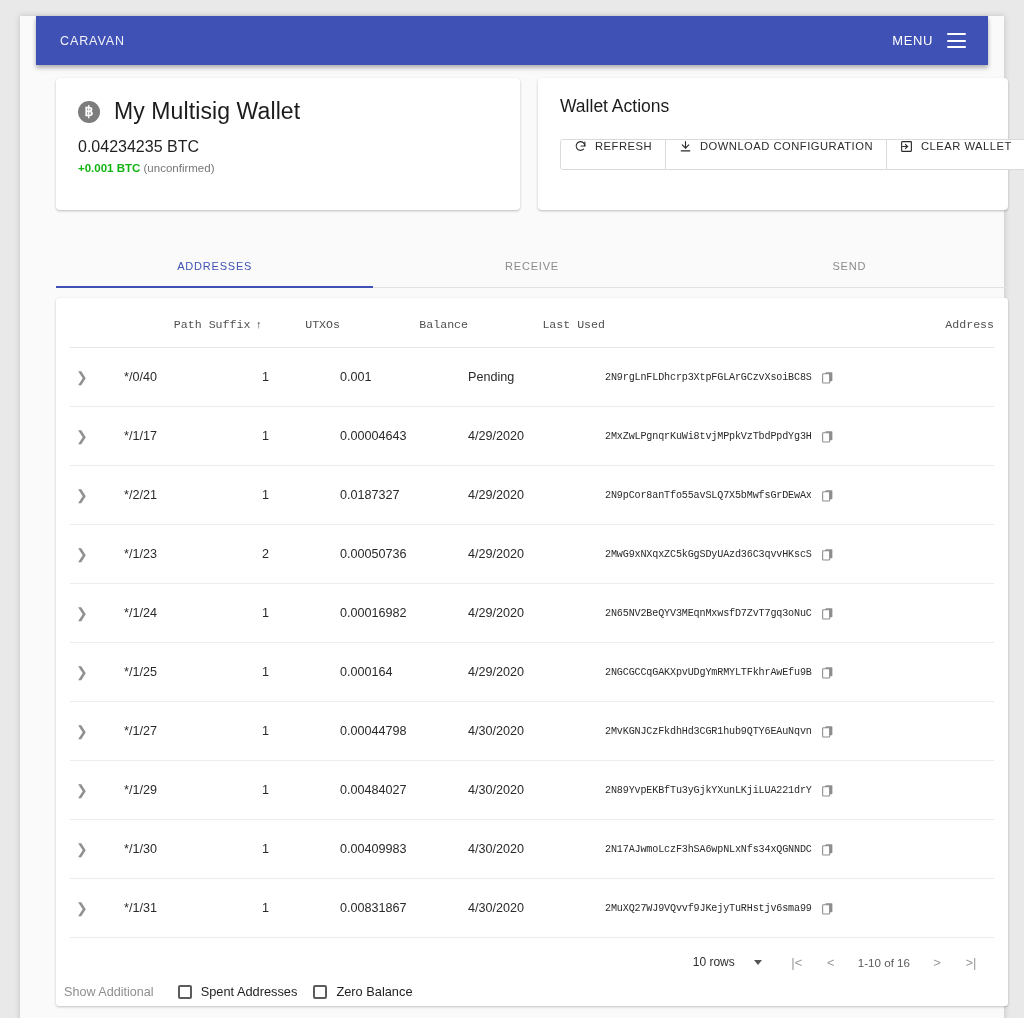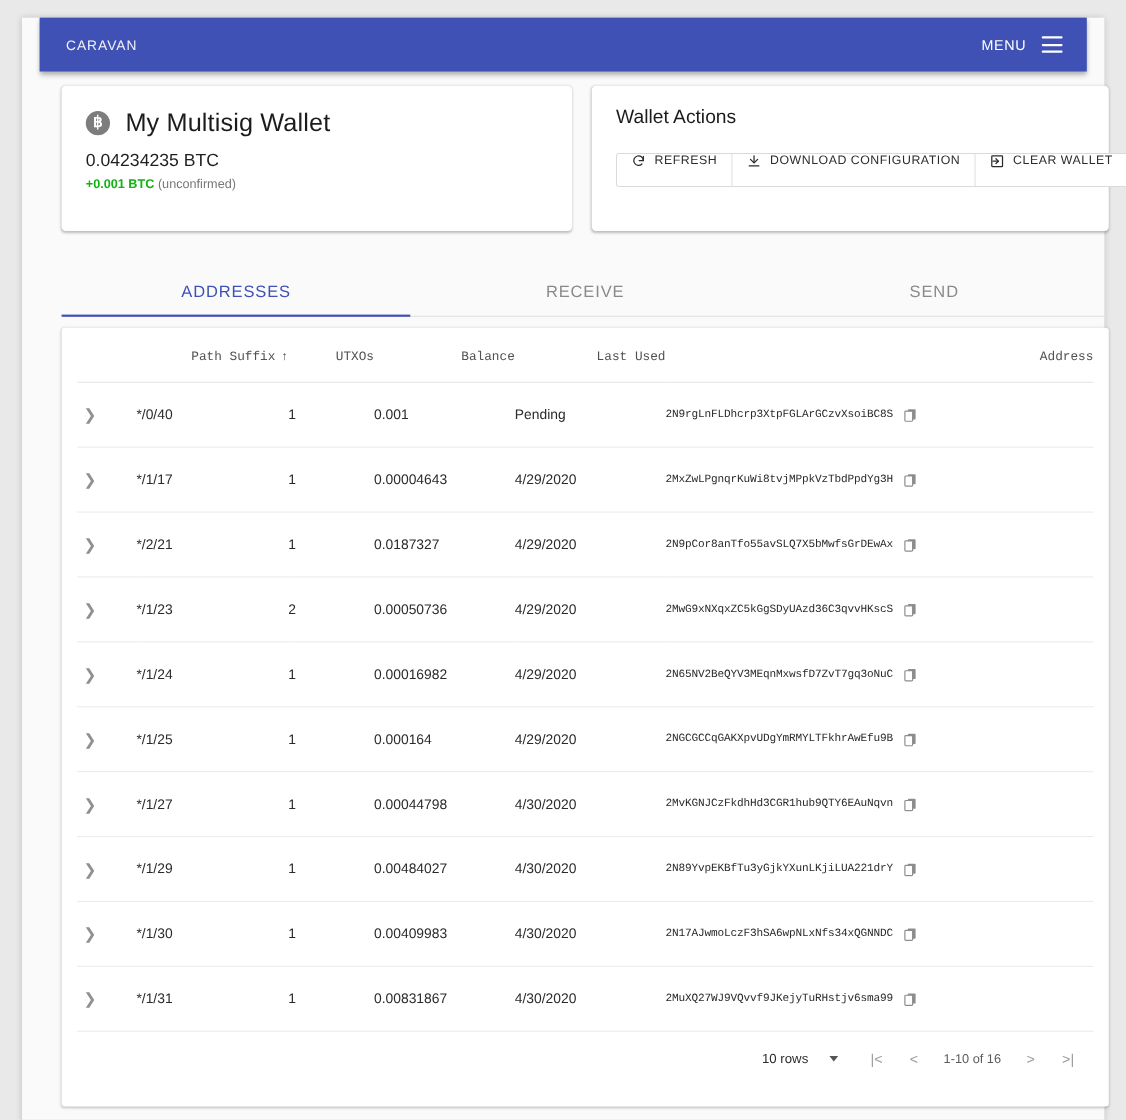--- a/index.html
+++ b/index.html
@@ -120,21 +120,21 @@
   
   .tabs {
     position: absolute; left: 36px; top: 228px;
     width: 952px; height: 44px;
     display: flex;
     border-bottom: 1px solid #e2e2e2;
   }
   .tab {
     flex: 1;
     display: flex; align-items: center; justify-content: center;
-    font-size: 15px; letter-spacing: .8px; font-weight: 500;
+    font-size: 11px; letter-spacing: .8px; font-weight: 500;
     color: #8a8a8a;
     cursor: pointer;
     position: relative;
     background: transparent;
     border: 0;
     font-family: "Liberation Sans", sans-serif;
   }
   .tab.active { color: #3f51b5; }
   .tab.active::after {
     content: ""; position: absolute; left: 0; right: 0; bottom: -1px;
@@ -533,15 +533,26 @@
         <span class="pg-range">1-10 of 16</span>
         <button class="pg-btn">
             <span>&gt;</span>
           </button>
         <button class="pg-btn">
             <span>&gt;|</span>
           </button>
       </div>
     </div>
 
+    <div class="show-additional">
+      <span class="sa-label">Show Additional</span>
+      <label class="cb-wrap">
+        <span class="cb"></span>
+        <span class="cb-text">Spent Addresses</span>
+      </label>
+      <label class="cb-wrap">
+        <span class="cb"></span>
+        <span class="cb-text">Zero Balance</span>
+      </label>
+    </div>
 
   </div>
 </div>
 
 </body></html>

